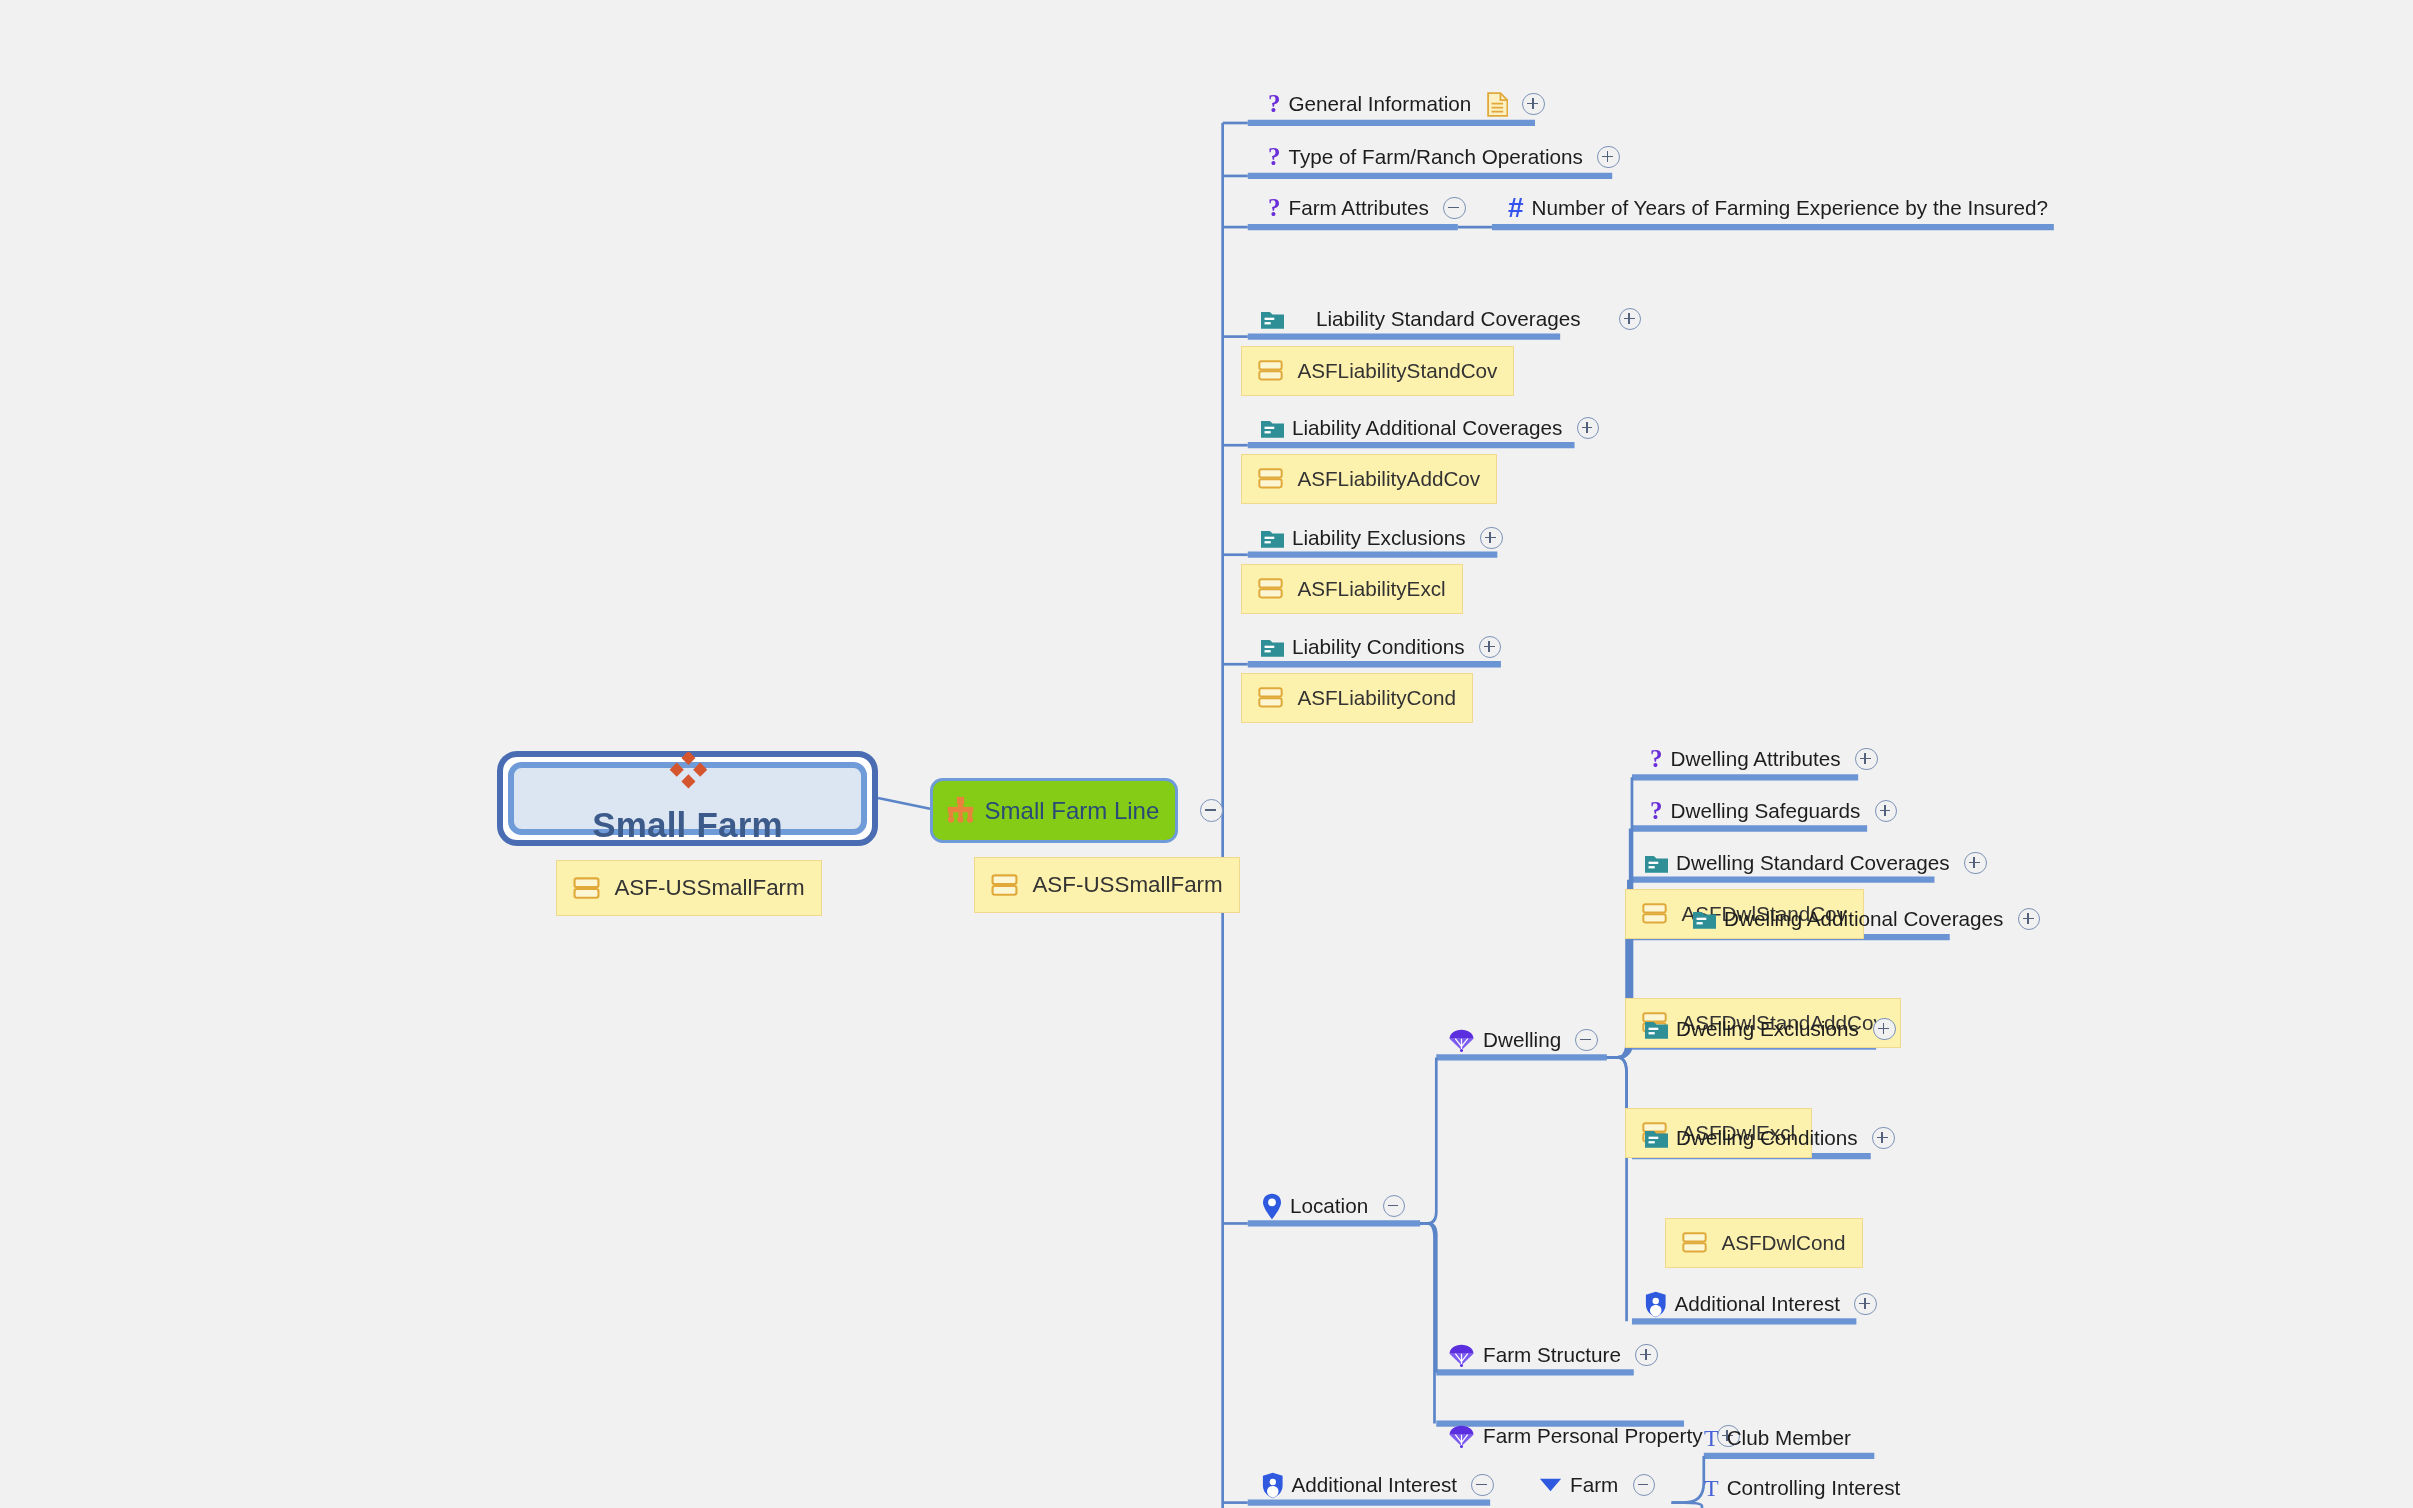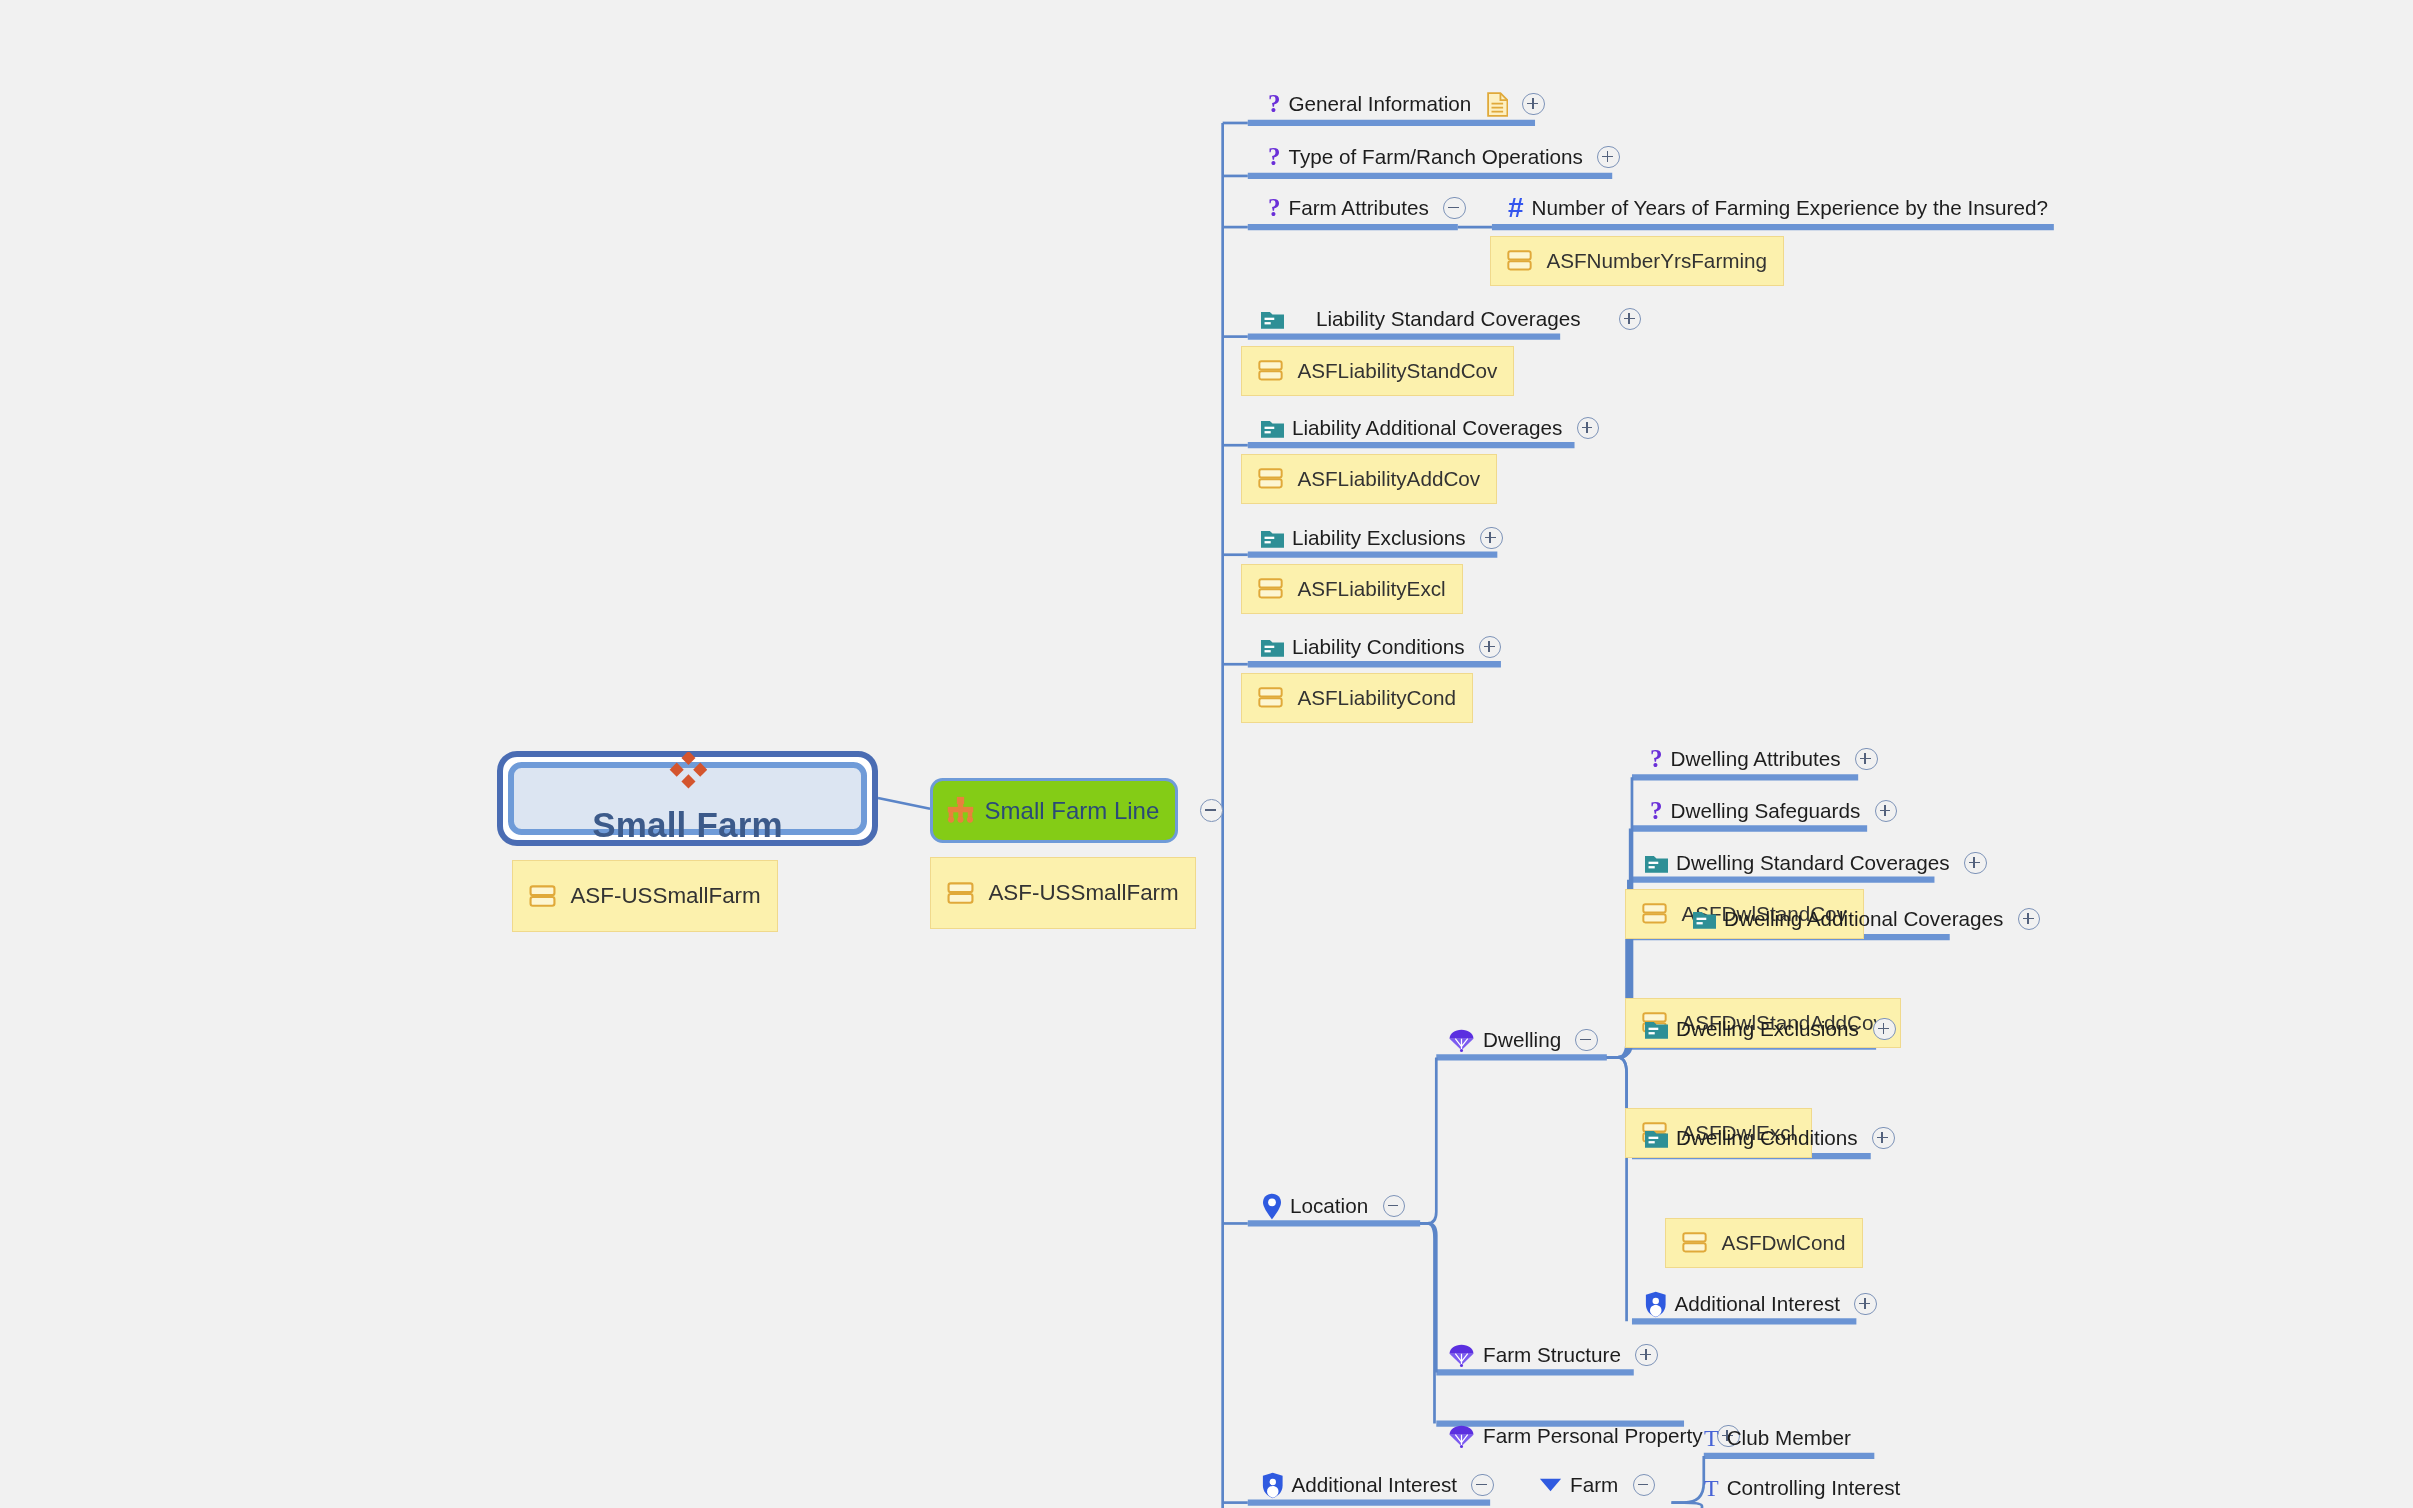--- a/index.html
+++ b/index.html
@@ -94,21 +94,21 @@
     align-items: center;
     gap: 14.4px;
     padding: 0 16px;
     height: 50px;
     white-space: nowrap;
   }
   .chip .chip-text {
     font-size: 20.7px;
     color: #333333;
   }
-  .chip.big { height: 72px; }
+  .chip.big { height: 56px; margin-left: 44px; }
   .chip.big .chip-text { font-size: 22.4px; }
 
   
   .node {
     position: absolute;
     display: flex;
     align-items: center;
     gap: 8px;
     white-space: nowrap;
     height: 32px;
@@ -333,29 +333,20 @@
   <div class="node" style="left:1268px; top:192px;">
     <span class="ico q-icon">?</span>
     <span class="lbl">Farm Attributes</span>
     <span class="toggle"></span>
   </div>
 
   <div class="node" style="left:1508px; top:192px;">
     <span class="ico hash-icon">#</span>
     <span class="lbl">Number of Years of Farming Experience by the Insured?</span>
   </div>
-  <div class="chip" style="left:1490px; top:236px;">
-    <span class="ico">
-      <svg width="25" height="21.5" viewBox="0 0 30 26">
-        <rect x="1.5" y="1.5" width="27" height="10" rx="2.5" fill="#fdf6d2" stroke="#e0a93a" stroke-width="2.4"></rect>
-        <rect x="1.5" y="13.5" width="27" height="10" rx="2.5" fill="#fdf6d2" stroke="#e0a93a" stroke-width="2.4"></rect>
-      </svg>
-    </span>
-    <span class="chip-text">ASFNumberYrsFarming</span>
-  </div>
 
   <div class="node" style="left:1261px; top:303px;gap:32px;">
     <span class="ico">
       <svg width="23" height="20" viewBox="0 0 26 22">
         <path d="M0 3 h10 l3 3 h13 v16 H0 Z" fill="#2e8f96"></path>
         <rect x="4" y="9.5" width="11" height="2.6" fill="#ffffff"></rect>
         <rect x="4" y="14.5" width="7" height="2.6" fill="#ffffff"></rect>
       </svg>
     </span>
     <span class="lbl">Liability Standard Coverages</span>

